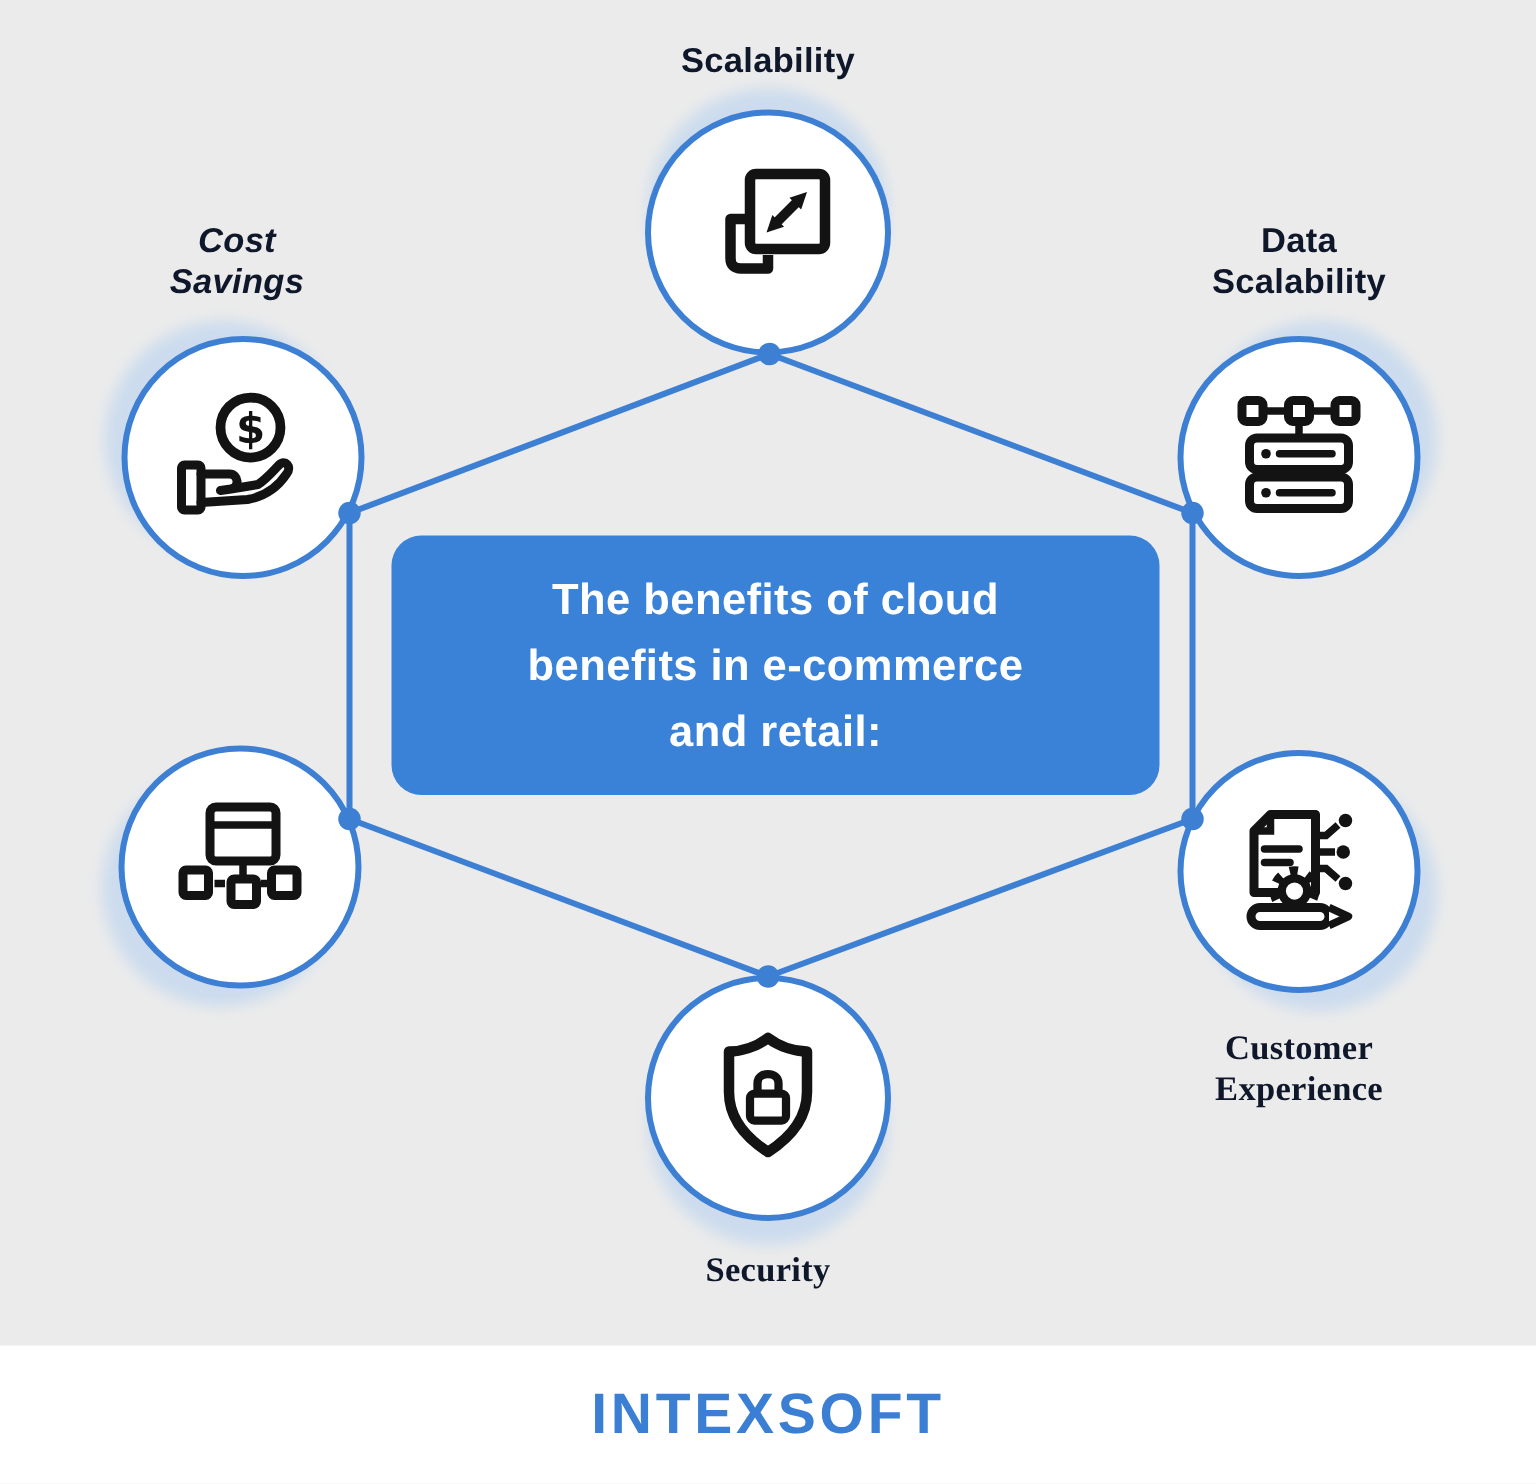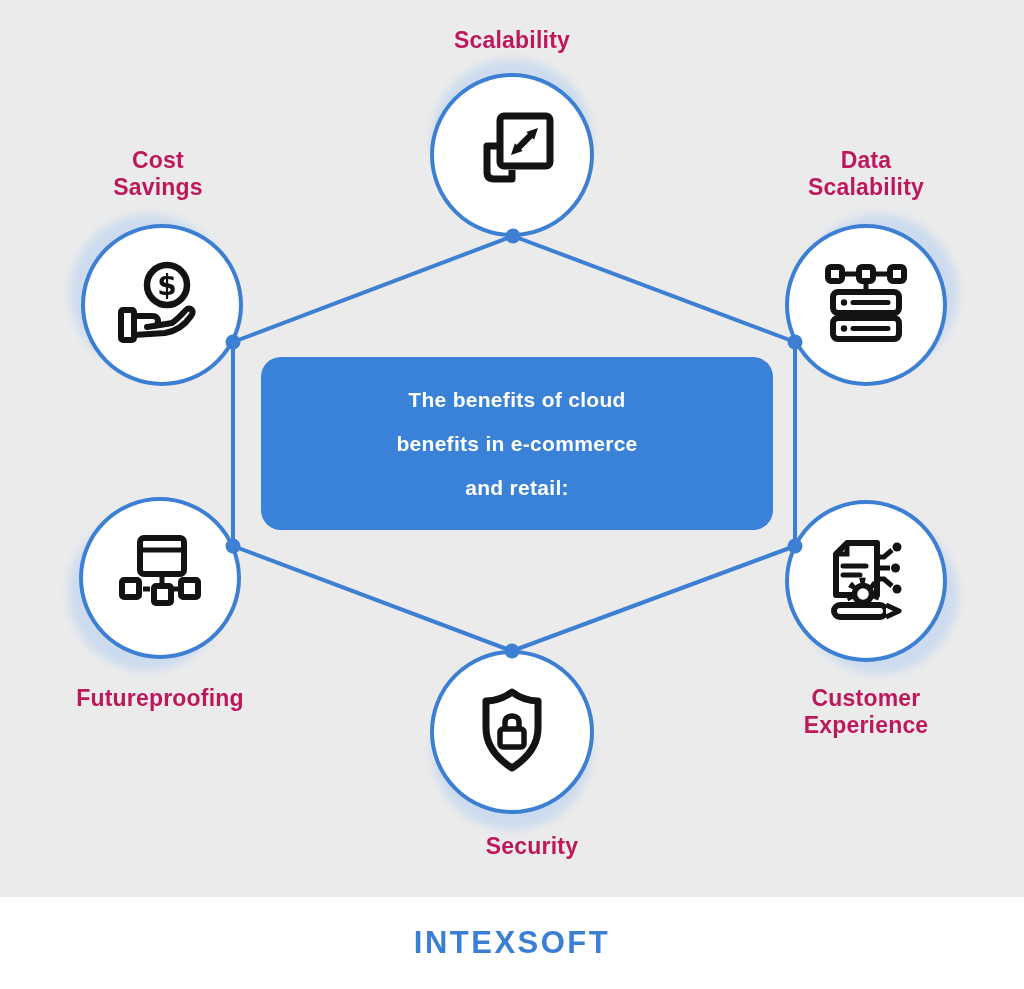--- a/index.html
+++ b/index.html
@@ -11,37 +11,37 @@
   .circle{position:absolute;box-sizing:border-box;background:#fff;border:4px solid #3d7fd3;
           border-radius:50%;display:flex;align-items:center;justify-content:center;z-index:2;}
   .n-scalability{left:430px;top:73px;width:164px;height:164px;box-shadow:0 -16px 9px -2px #ccdcee;}
   .n-cost{left:81px;top:224px;width:162px;height:162px;box-shadow:-13px -12px 9px -2px #ccdcee;}
   .n-data{left:785px;top:224px;width:162px;height:162px;box-shadow:13px -12px 9px -2px #ccdcee;}
   .n-future{left:79px;top:497px;width:162px;height:162px;box-shadow:-13px 14px 9px -2px #ccdcee;}
   .n-customer{left:785px;top:500px;width:162px;height:162px;box-shadow:13px 14px 9px -2px #ccdcee;}
   .n-security{left:430px;top:650px;width:164px;height:164px;box-shadow:0 18px 9px -2px #ccdcee;}
   
   .label{position:absolute;z-index:4;font-weight:bold;font-size:23px;line-height:1.18;
-         color:#be185d;text-align:center;white-space:pre-line;letter-spacing:.2px;}
+         color:#0f172a;text-align:center;white-space:pre-line;letter-spacing:.2px;}
   .l-scalability{left:412px;top:27px;width:200px;}
-  .l-cost{left:58px;top:147px;width:200px;}
+  .l-cost{left:58px;top:147px;width:200px;font-style:italic;}
   .l-data{left:766px;top:147px;width:200px;}
   .l-future{left:35px;top:685px;width:250px;}
-  .l-customer{left:766px;top:685px;width:200px;}
-  .l-security{left:432px;top:833px;width:200px;}
+  .l-customer{left:766px;top:685px;width:200px;font-family:Liberation Serif, serif;}
+  .l-security{left:412px;top:833px;width:200px;font-family:Liberation Serif, serif;}
   
   .title-box{position:absolute;left:261px;top:357px;width:512px;height:173px;z-index:2;
              background:#3a82d8;border-radius:20px;display:flex;flex-direction:column;
              align-items:center;justify-content:center;}
-  .title-box .line{color:#fff;font-weight:bold;font-size:21px;line-height:44px;
+  .title-box .line{color:#fff;font-weight:bold;font-size:29px;line-height:44px;
                    text-align:center;letter-spacing:.3px;}
   
   .footer{position:absolute;left:0;bottom:0;width:1024px;height:92px;background:#ffffff;
           display:flex;align-items:center;justify-content:center;z-index:5;}
-  .logo{font-weight:bold;font-size:31px;letter-spacing:2.5px;color:#3b7fd4;}
+  .logo{font-weight:bold;font-size:38px;letter-spacing:2.5px;color:#3b7fd4;}
   .icon{display:block;}
 </style>
 </head>
 <body>
 
 <div class="canvas">
 
   <svg class="connectors" width="1024" height="989" viewBox="0 0 1024 989">
     <g stroke="#3d7fd3" stroke-width="4" fill="none">
       <line x1="513" y1="236" x2="233" y2="342"></line>
@@ -59,21 +59,20 @@
       <circle cx="795" cy="546" r="7.5"></circle>
       <circle cx="512" cy="651" r="7.5"></circle>
     </g>
   </svg>
 
   <div class="label l-scalability">Scalability</div>
   <div class="label l-cost">Cost
 Savings</div>
   <div class="label l-data">Data
 Scalability</div>
-  <div class="label l-future">Futureproofing</div>
   <div class="label l-customer">Customer
 Experience</div>
   <div class="label l-security">Security</div>
 
   <div class="circle n-scalability">
     <svg class="icon" width="92" height="92" viewBox="0 0 92 92">
       <rect x="34" y="7" width="50" height="50" rx="4" fill="none" stroke="#131313" stroke-width="7"></rect>
       <line x1="51" y1="40" x2="66" y2="25" stroke="#131313" stroke-width="6.5"></line>
       <polygon points="72,19 68.1,30.7 60.3,22.9" fill="#131313"></polygon>
       <polygon points="45,46 56.7,42.1 48.9,34.3" fill="#131313"></polygon>

